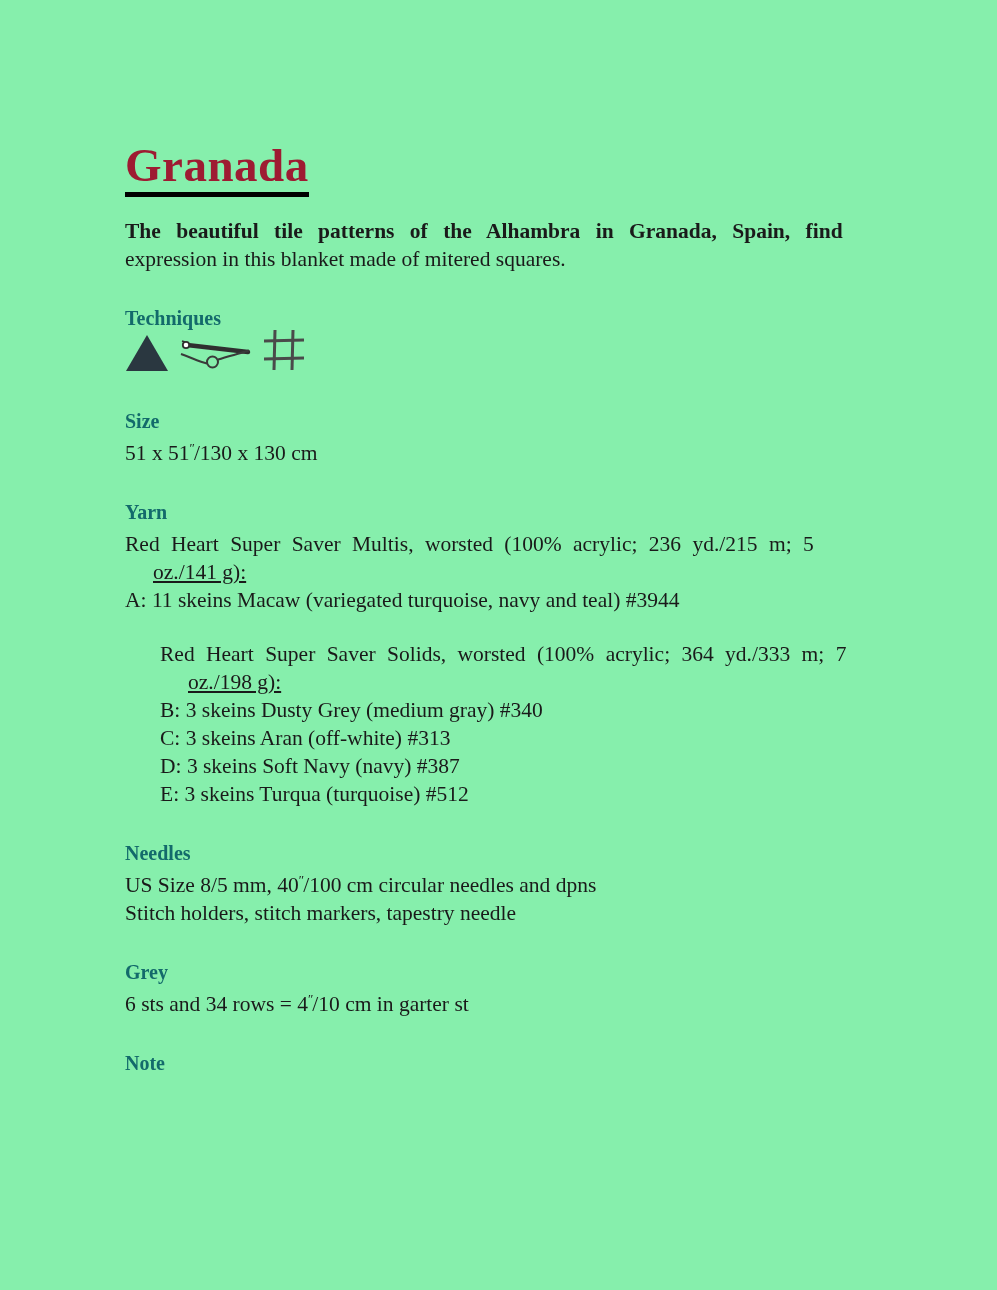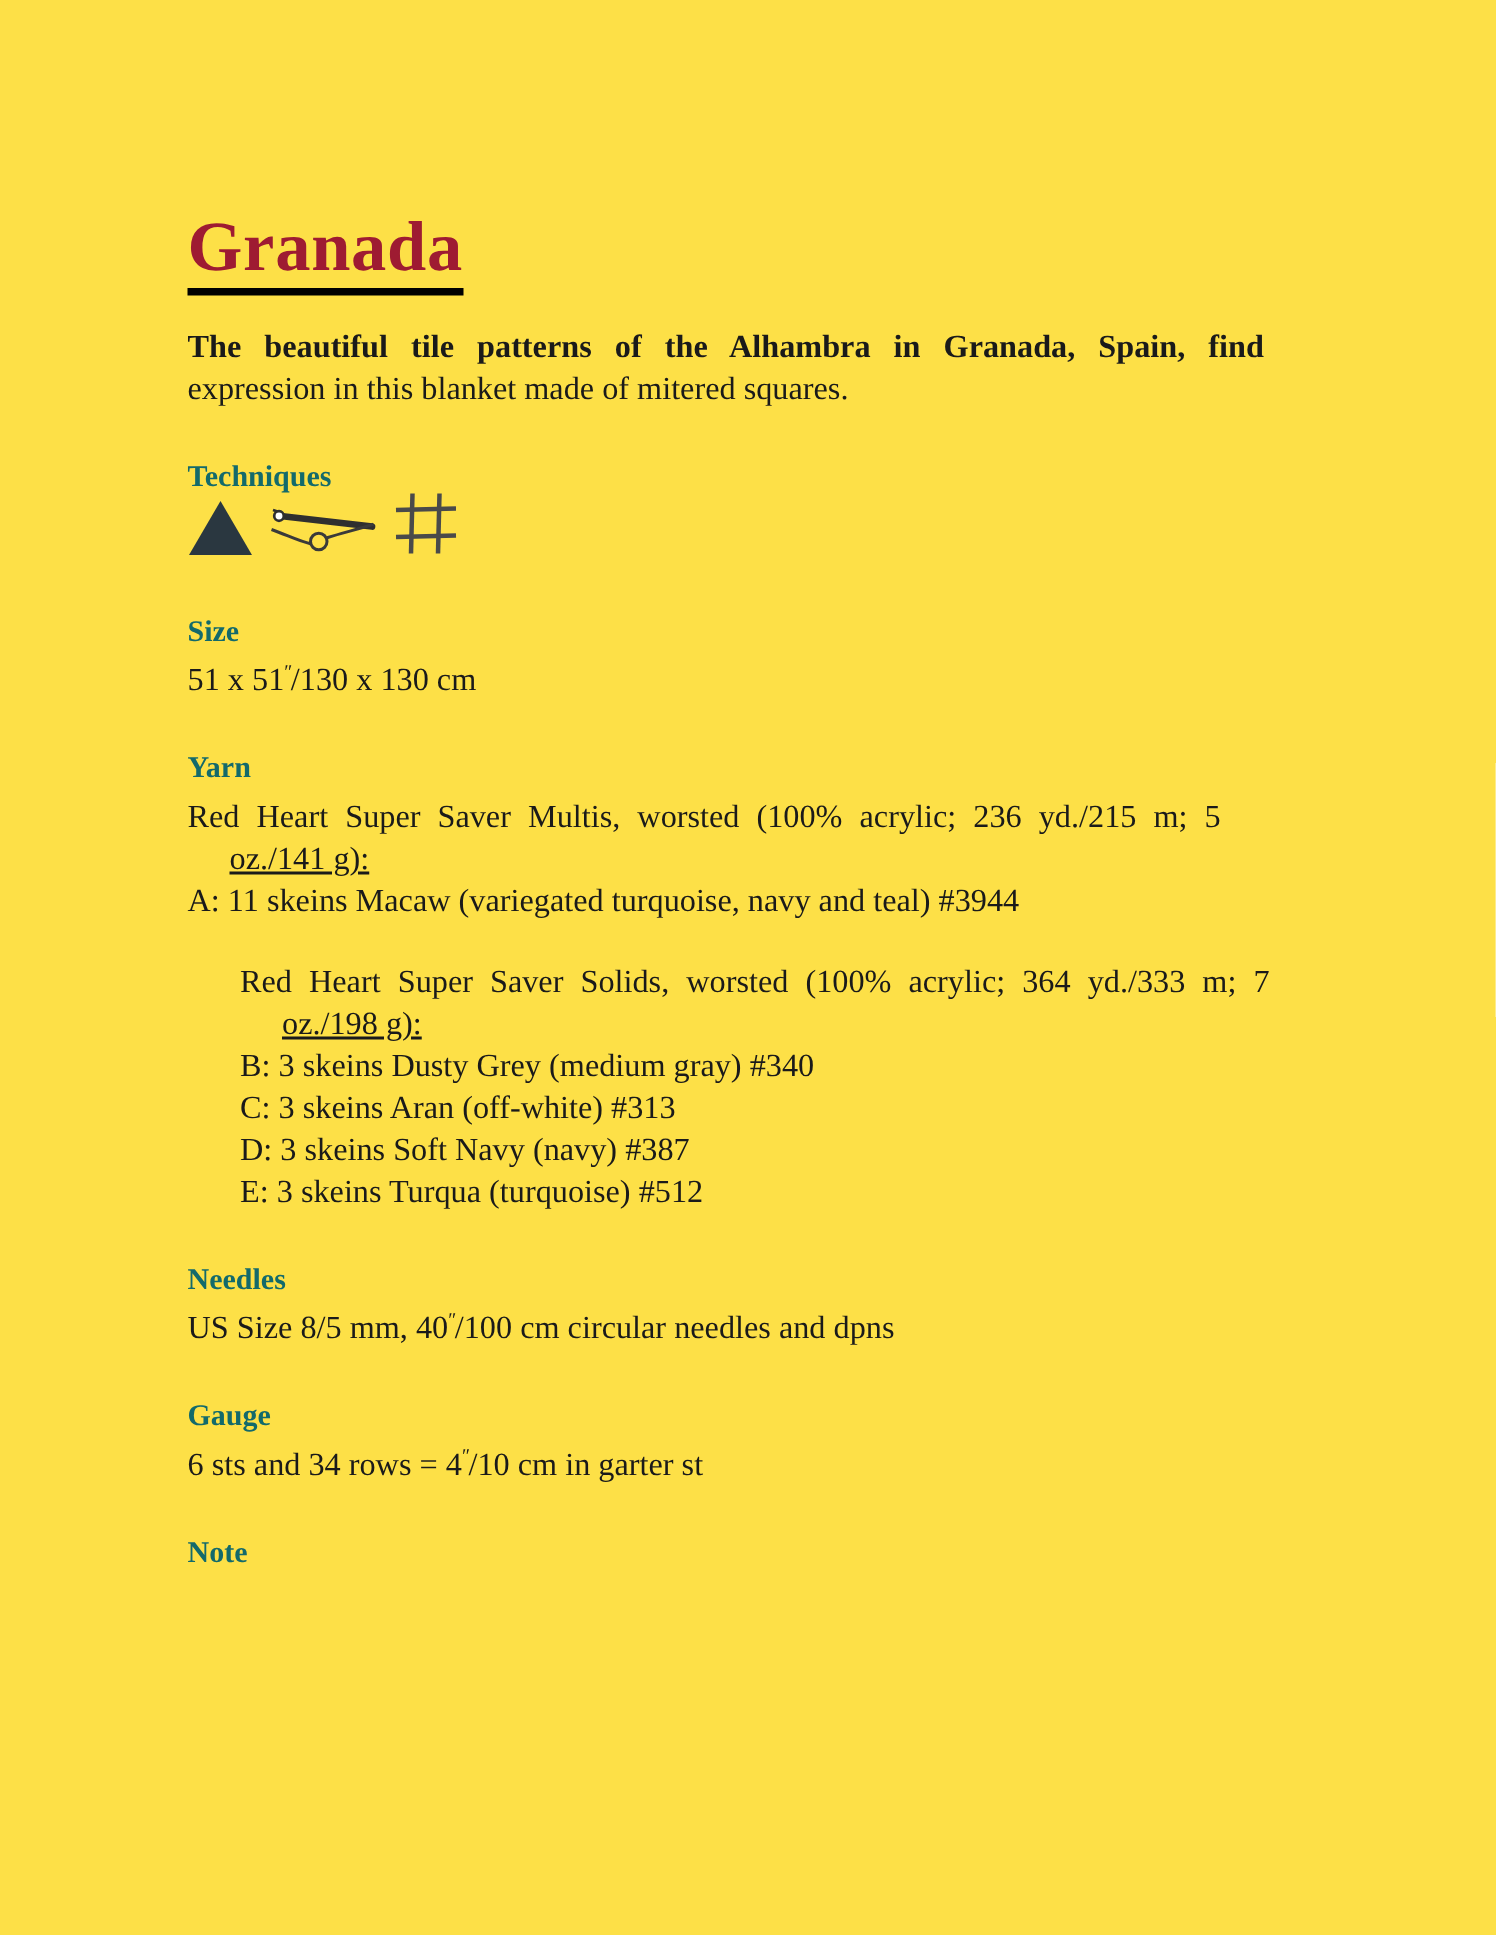--- a/index.html
+++ b/index.html
@@ -12,21 +12,21 @@
     height: 1290px;
     overflow: hidden;
     font-family: "Liberation Serif", "DejaVu Serif", serif;
     color: #1a1a1a;
   }
   .page {
     box-sizing: border-box;
     width: 997px;
     height: 1290px;
     padding: 142px 125px 0 125px;
-    background: #fde047;
+    background: #86efac;
   }
   .doc-title {
     display: inline-block;
     margin: 0 0 20px 0;
     font-size: 47px;
     font-weight: bold;
     line-height: 1.0;
     color: #9e1b32;
     border-bottom: 5px solid #000000;
     padding-bottom: 3px;
@@ -118,19 +118,20 @@
     <span class="line hang-indent">oz./198 g):</span>
     <span class="line">B: 3 skeins Dusty Grey (medium gray) #340</span>
     <span class="line">C: 3 skeins Aran (off-white) #313</span>
     <span class="line">D: 3 skeins Soft Navy (navy) #387</span>
     <span class="line">E: 3 skeins Turqua (turquoise) #512</span>
   </p>
 
   <h2 class="section-heading">Needles</h2>
   <p class="body-text"><span>US Size 8/5 mm, 40</span><sup class="inch">″</sup><span>/100 cm circular needles and dpns</span></p>
 
+  <p class="body-text">Stitch holders, stitch markers, tapestry needle</p>
 
-  <h2 class="section-heading">Gauge</h2>
+  <h2 class="section-heading">Grey</h2>
   <p class="body-text"><span>6 sts and 34 rows = 4</span><sup class="inch">″</sup><span>/10 cm in garter st</span></p>
 
   <h2 class="section-heading">Note</h2>
 
 </div>
 
 </body></html>

